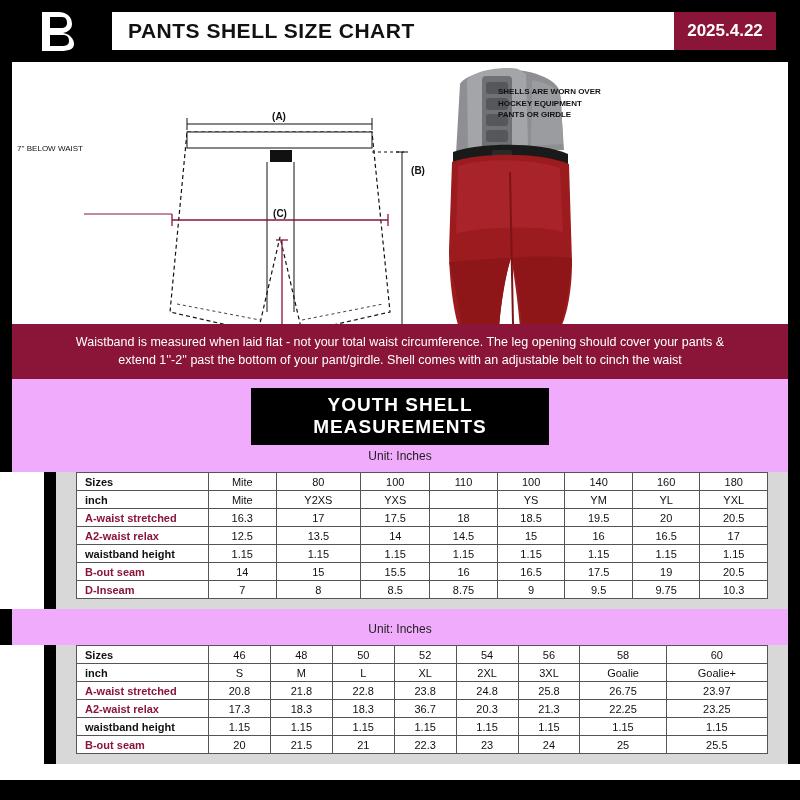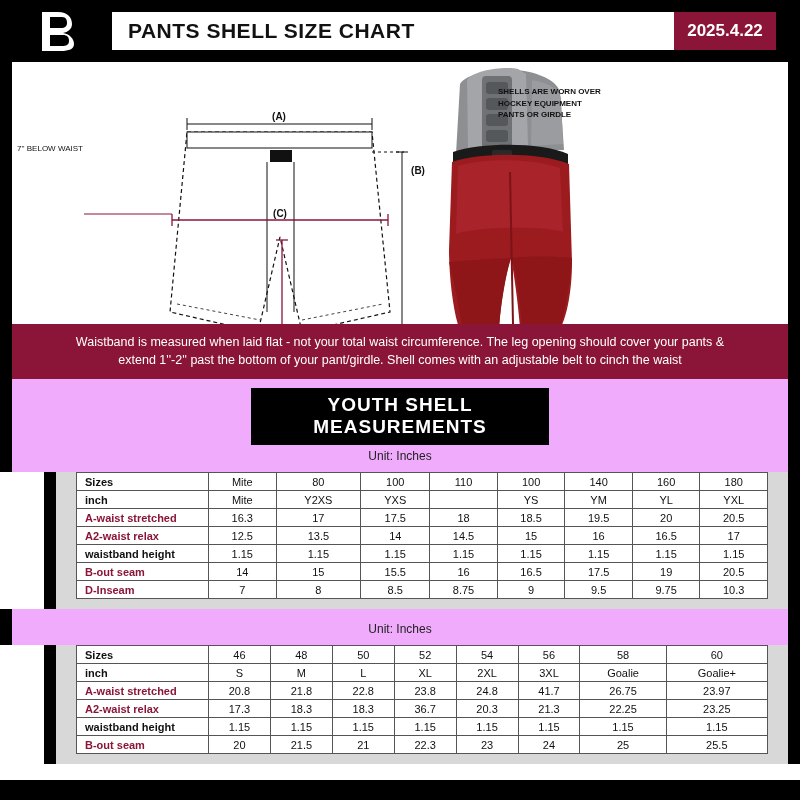--- a/index.html
+++ b/index.html
@@ -348,21 +348,21 @@
           <td>Goalie</td>
           <td>Goalie+</td>
         </tr>
         <tr>
           <td class="rowlabel lbl-accent">A-waist stretched</td>
           <td>20.8</td>
           <td>21.8</td>
           <td>22.8</td>
           <td>23.8</td>
           <td>24.8</td>
-          <td>41.7</td>
+          <td>25.8</td>
           <td>26.75</td>
           <td>23.97</td>
         </tr>
         <tr>
           <td class="rowlabel lbl-accent">A2-waist relax</td>
           <td>17.3</td>
           <td>18.3</td>
           <td>18.3</td>
           <td>36.7</td>
           <td>20.3</td>

